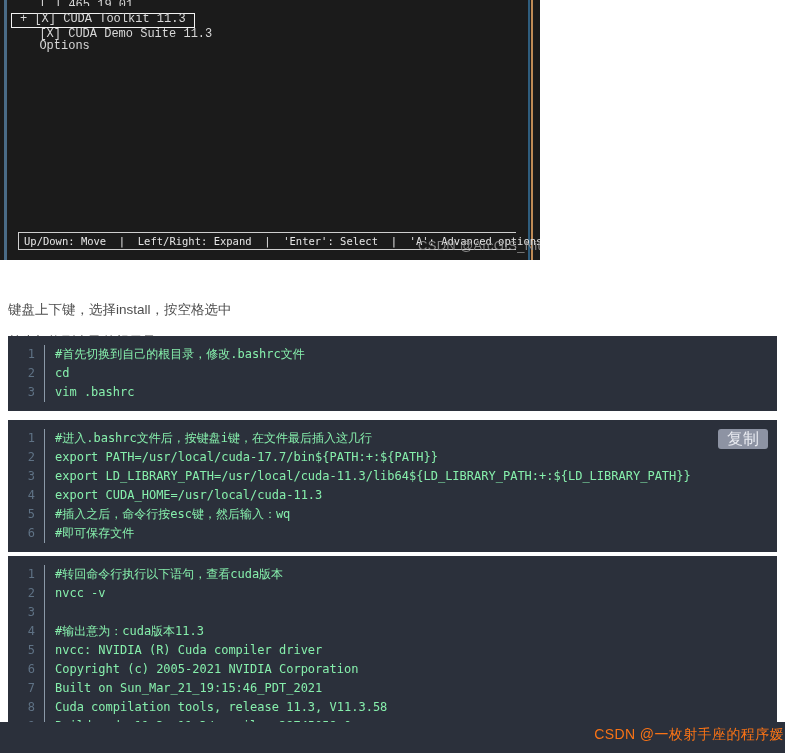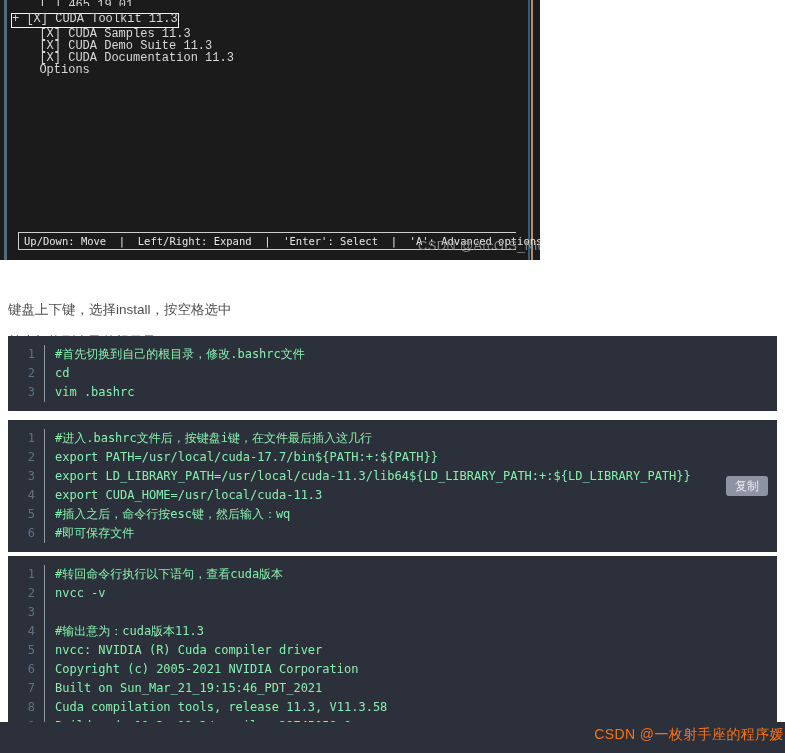--- a/index.html
+++ b/index.html
@@ -66,21 +66,21 @@
   }
   .term-line.clipped {
     height: 7px;
     overflow: hidden;
     line-height: 12px;
     margin-top: -1px;
   }
   .term-line.selected {
     display: inline-block;
     border: 1px solid #f2f2f2;
-    padding: 0 0;
+    padding: 0 8px;
     margin-left: -7px;
     background: #1b1b1b;
     line-height: 11px;
     height: 13px;
   }
   .term-indent { padding-left: 7px; }
   .term-status-wrap {
     position: absolute;
     left: 18px;
     top: 232px;
@@ -169,29 +169,28 @@
     color: #86efac;
     white-space: pre;
     flex: 1;
   }
   .copy-button {
     position: absolute;
     right: 9px;
     top: 9px;
     background: #8d93a3;
     color: #e9ebf1;
-    font-size: 12px;
+    font-size: 16px;
     line-height: 20px;
     height: 20px;
     padding: 0 9px;
     border-radius: 3px;
     border: none;
     cursor: pointer;
     font-family: "Liberation Sans", sans-serif;
-    margin-top: 47px;
   }
 
   
   #bottom-watermark {
     position: absolute;
     left: 0;
     top: 722px;
     width: 785px;
     height: 31px;
     background: #2b303b;
@@ -213,23 +212,21 @@
   <div class="term-left-rail"></div>
   <div class="term-right-rail"></div>
   <div class="term-right-rail2"></div>
 
   <div class="term-body">
     <div class="term-line clipped">   [ ] 465.19.01</div>
     <div style="height:2px"></div>
     <div>
       <span class="term-line selected">+ [X] CUDA Toolkit 11.3</span>
     </div>
-    <div class="term-line term-indent">  [X] CUDA Samples 11.3</div>
     <div class="term-line term-indent">  [X] CUDA Demo Suite 11.3</div>
-    <div class="term-line term-indent">  [X] CUDA Documentation 11.3</div>
     <div class="term-line term-indent">  Options</div>
   </div>
 
   <div class="term-status-wrap">
     <div class="term-status">Up/Down: Move  |  Left/Right: Expand  |  'Enter': Select  |  'A': Advanced options</div>
   </div>
 
   <div class="term-watermark">CSDN @ArcGIS_Niu</div>
 </div>
 

